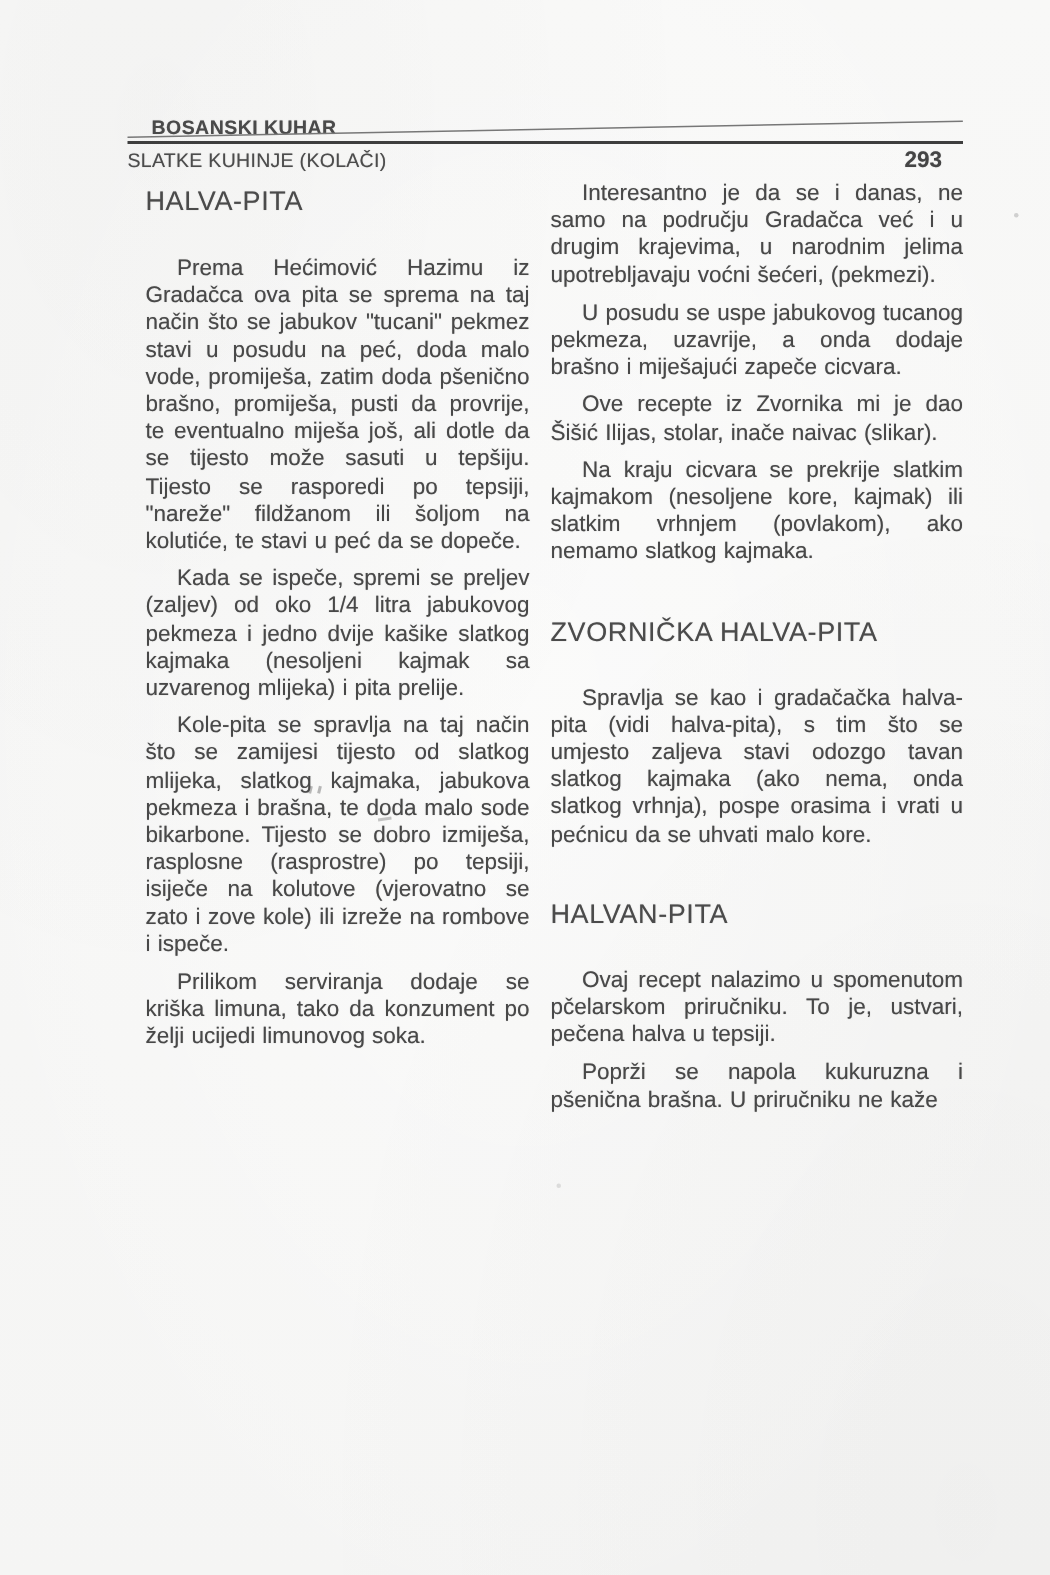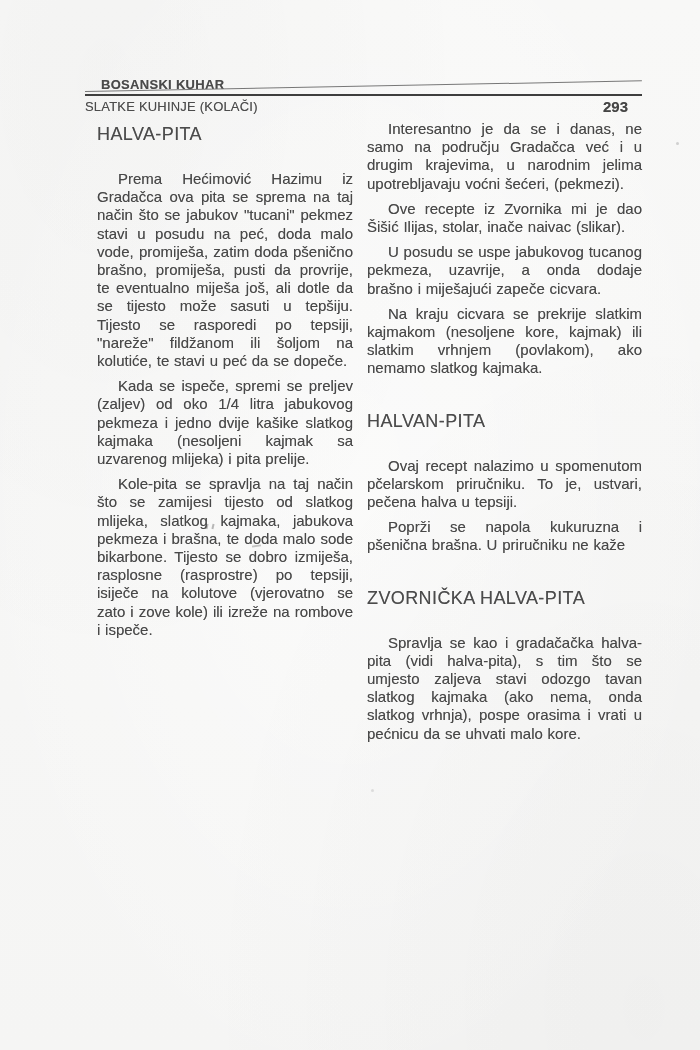--- a/index.html
+++ b/index.html
@@ -80,38 +80,39 @@
   <div class="columns">
 
     <div class="col">
       <div class="section">
         <div class="heading txt">HALVA-PITA</div>
         <p class="para txt">Prema Hećimović Hazimu iz Gradačca ova pita se sprema na taj način što se jabukov "tucani" pekmez stavi u posudu na peć, doda malo vode, promiješa, zatim doda pšenično brašno, promiješa, pusti da provrije, te eventualno miješa još, ali dotle da se tijesto može sasuti u tepšiju. Tijesto se rasporedi po tepsiji, "nareže" fildžanom ili šoljom na kolutiće, te stavi u peć da se dopeče.</p>
         <p class="para txt">Kada se ispeče, spremi se preljev (zaljev) od oko 1/4 litra jabukovog pekmeza i jedno dvije kašike slatkog kajmaka (nesoljeni kajmak sa uzvarenog mlijeka) i pita prelije.</p>
       </div>
       <div class="section">
         <p class="para txt">Kole-pita se spravlja na taj način što se zamijesi tijesto od slatkog mlijeka, slatkog kajmaka, jabukova pekmeza i brašna, te doda malo sode bikarbone. Tijesto se dobro izmiješa, rasplosne (rasprostre) po tepsiji, isiječe na kolutove (vjerovatno se zato i zove kole) ili izreže na rombove i ispeče.</p>
+        <p class="para txt">Prilikom serviranja dodaje se kriška limuna, tako da konzument po želji ucijedi limunovog soka.</p>
       </div>
     </div>
 
     <div class="col">
       <div class="section">
         <p class="para txt">Interesantno je da se i danas, ne samo na području Gradačca već i u drugim krajevima, u narodnim jelima upotrebljavaju voćni šećeri, (pekmezi).</p>
+        <p class="para txt">U posudu se uspe jabukovog tucanog pekmeza, uzavrije, a onda dodaje brašno i miješajući zapeče cicvara.</p>
         <p class="para txt">Ove recepte iz Zvornika mi je dao Šišić Ilijas, stolar, inače naivac (slikar).</p>
-        <p class="para txt">U posudu se uspe jabukovog tucanog pekmeza, uzavrije, a onda dodaje brašno i miješajući zapeče cicvara.</p>
         <p class="para txt">Na kraju cicvara se prekrije slatkim kajmakom (nesoljene kore, kajmak) ili slatkim vrhnjem (povlakom), ako nemamo slatkog kajmaka.</p>
+      </div>
+      <div class="section">
+        <div class="heading txt">ZVORNIČKA HALVA-PITA</div>
+        <p class="para txt">Spravlja se kao i gradačačka halva-pita (vidi halva-pita), s tim što se umjesto zaljeva stavi odozgo tavan slatkog kajmaka (ako nema, onda slatkog vrhnja), pospe orasima i vrati u pećnicu da se uhvati malo kore.</p>
       </div>
       <div class="section">
         <div class="heading txt">HALVAN-PITA</div>
         <p class="para txt">Ovaj recept nalazimo u spomenutom pčelarskom priručniku. To je, ustvari, pečena halva u tepsiji.</p>
         <p class="para txt">Poprži se napola kukuruzna i pšenična brašna. U priručniku ne kaže</p>
-      </div>
-      <div class="section">
-        <div class="heading txt">ZVORNIČKA HALVA-PITA</div>
-        <p class="para txt">Spravlja se kao i gradačačka halva-pita (vidi halva-pita), s tim što se umjesto zaljeva stavi odozgo tavan slatkog kajmaka (ako nema, onda slatkog vrhnja), pospe orasima i vrati u pećnicu da se uhvati malo kore.</p>
       </div>
     </div>
 
   </div>
 
   <div class="speck" style="left:206px; top:524px; width:2px; height:5px; transform:rotate(14deg);"></div>
   <div class="speck" style="left:212px; top:524px; width:2px; height:5px; transform:rotate(14deg);"></div>
   <div class="speck" style="left:252px; top:545px; width:9px; height:2px; transform:rotate(-8deg); opacity:0.8;"></div>
   <div class="speck dot" style="left:568px; top:312px; width:3px; height:3px; opacity:0.7;"></div>
   <div class="speck dot" style="left:676px; top:142px; width:3px; height:3px; opacity:0.6;"></div>

